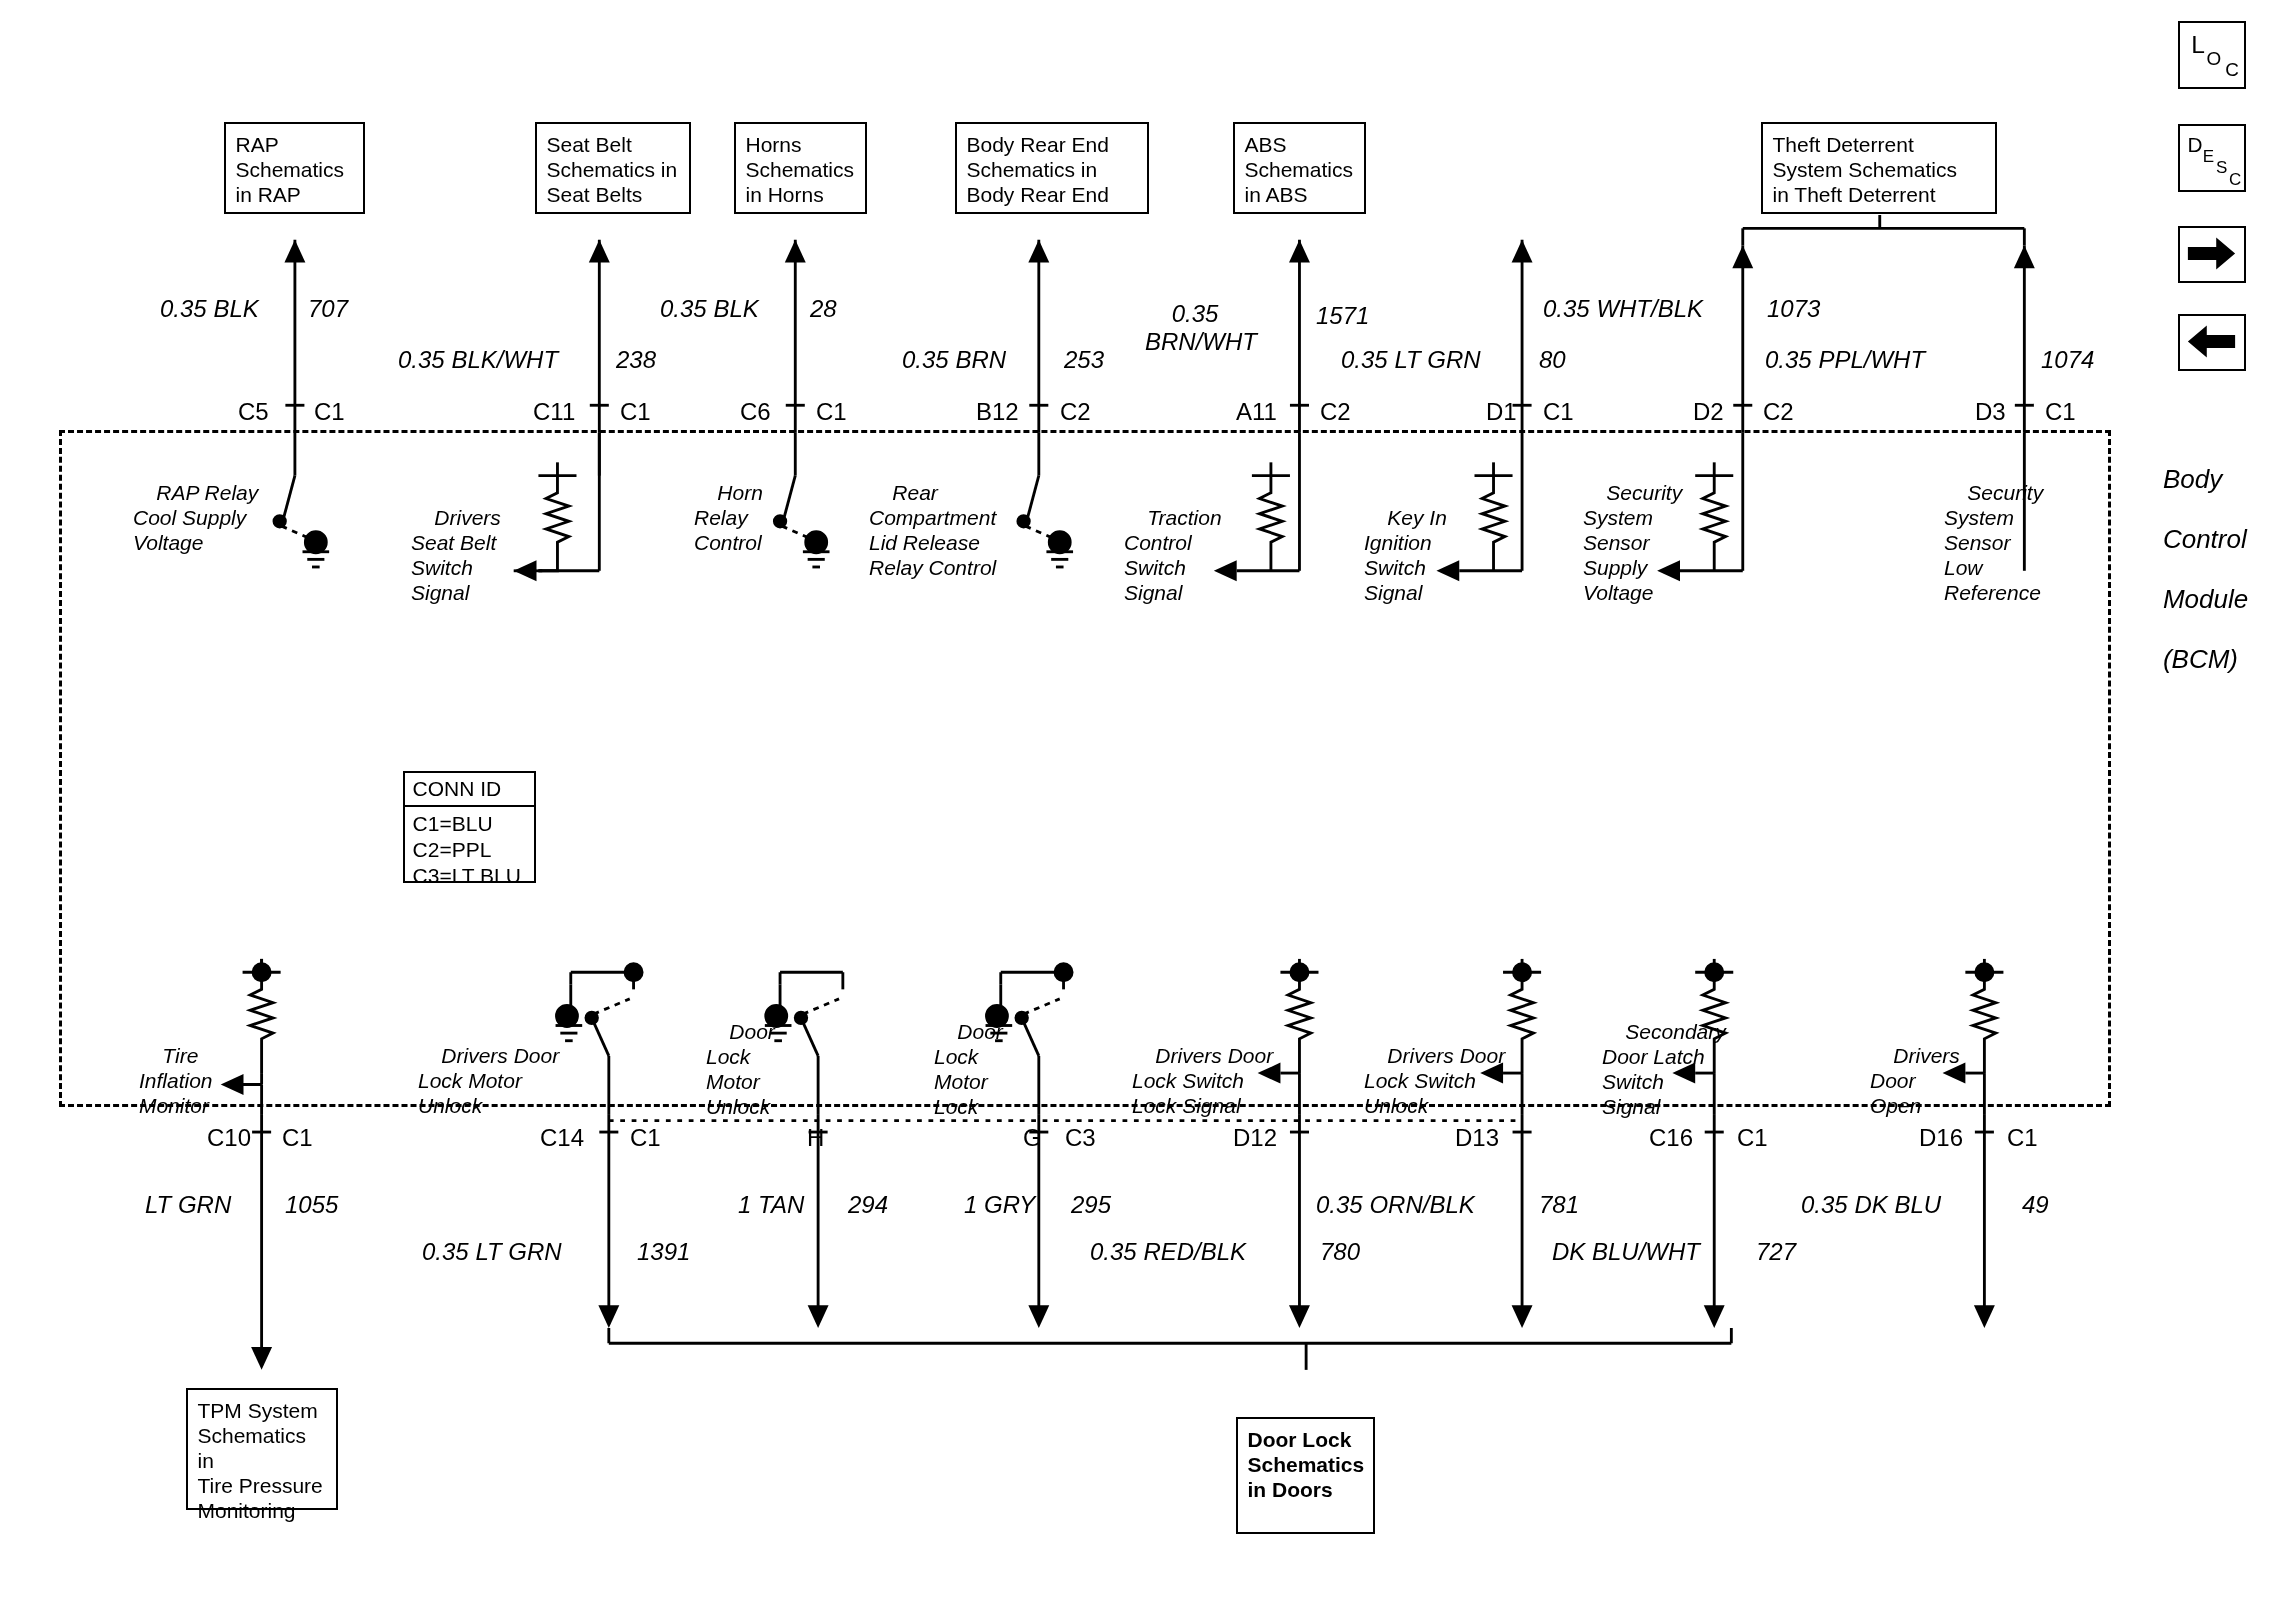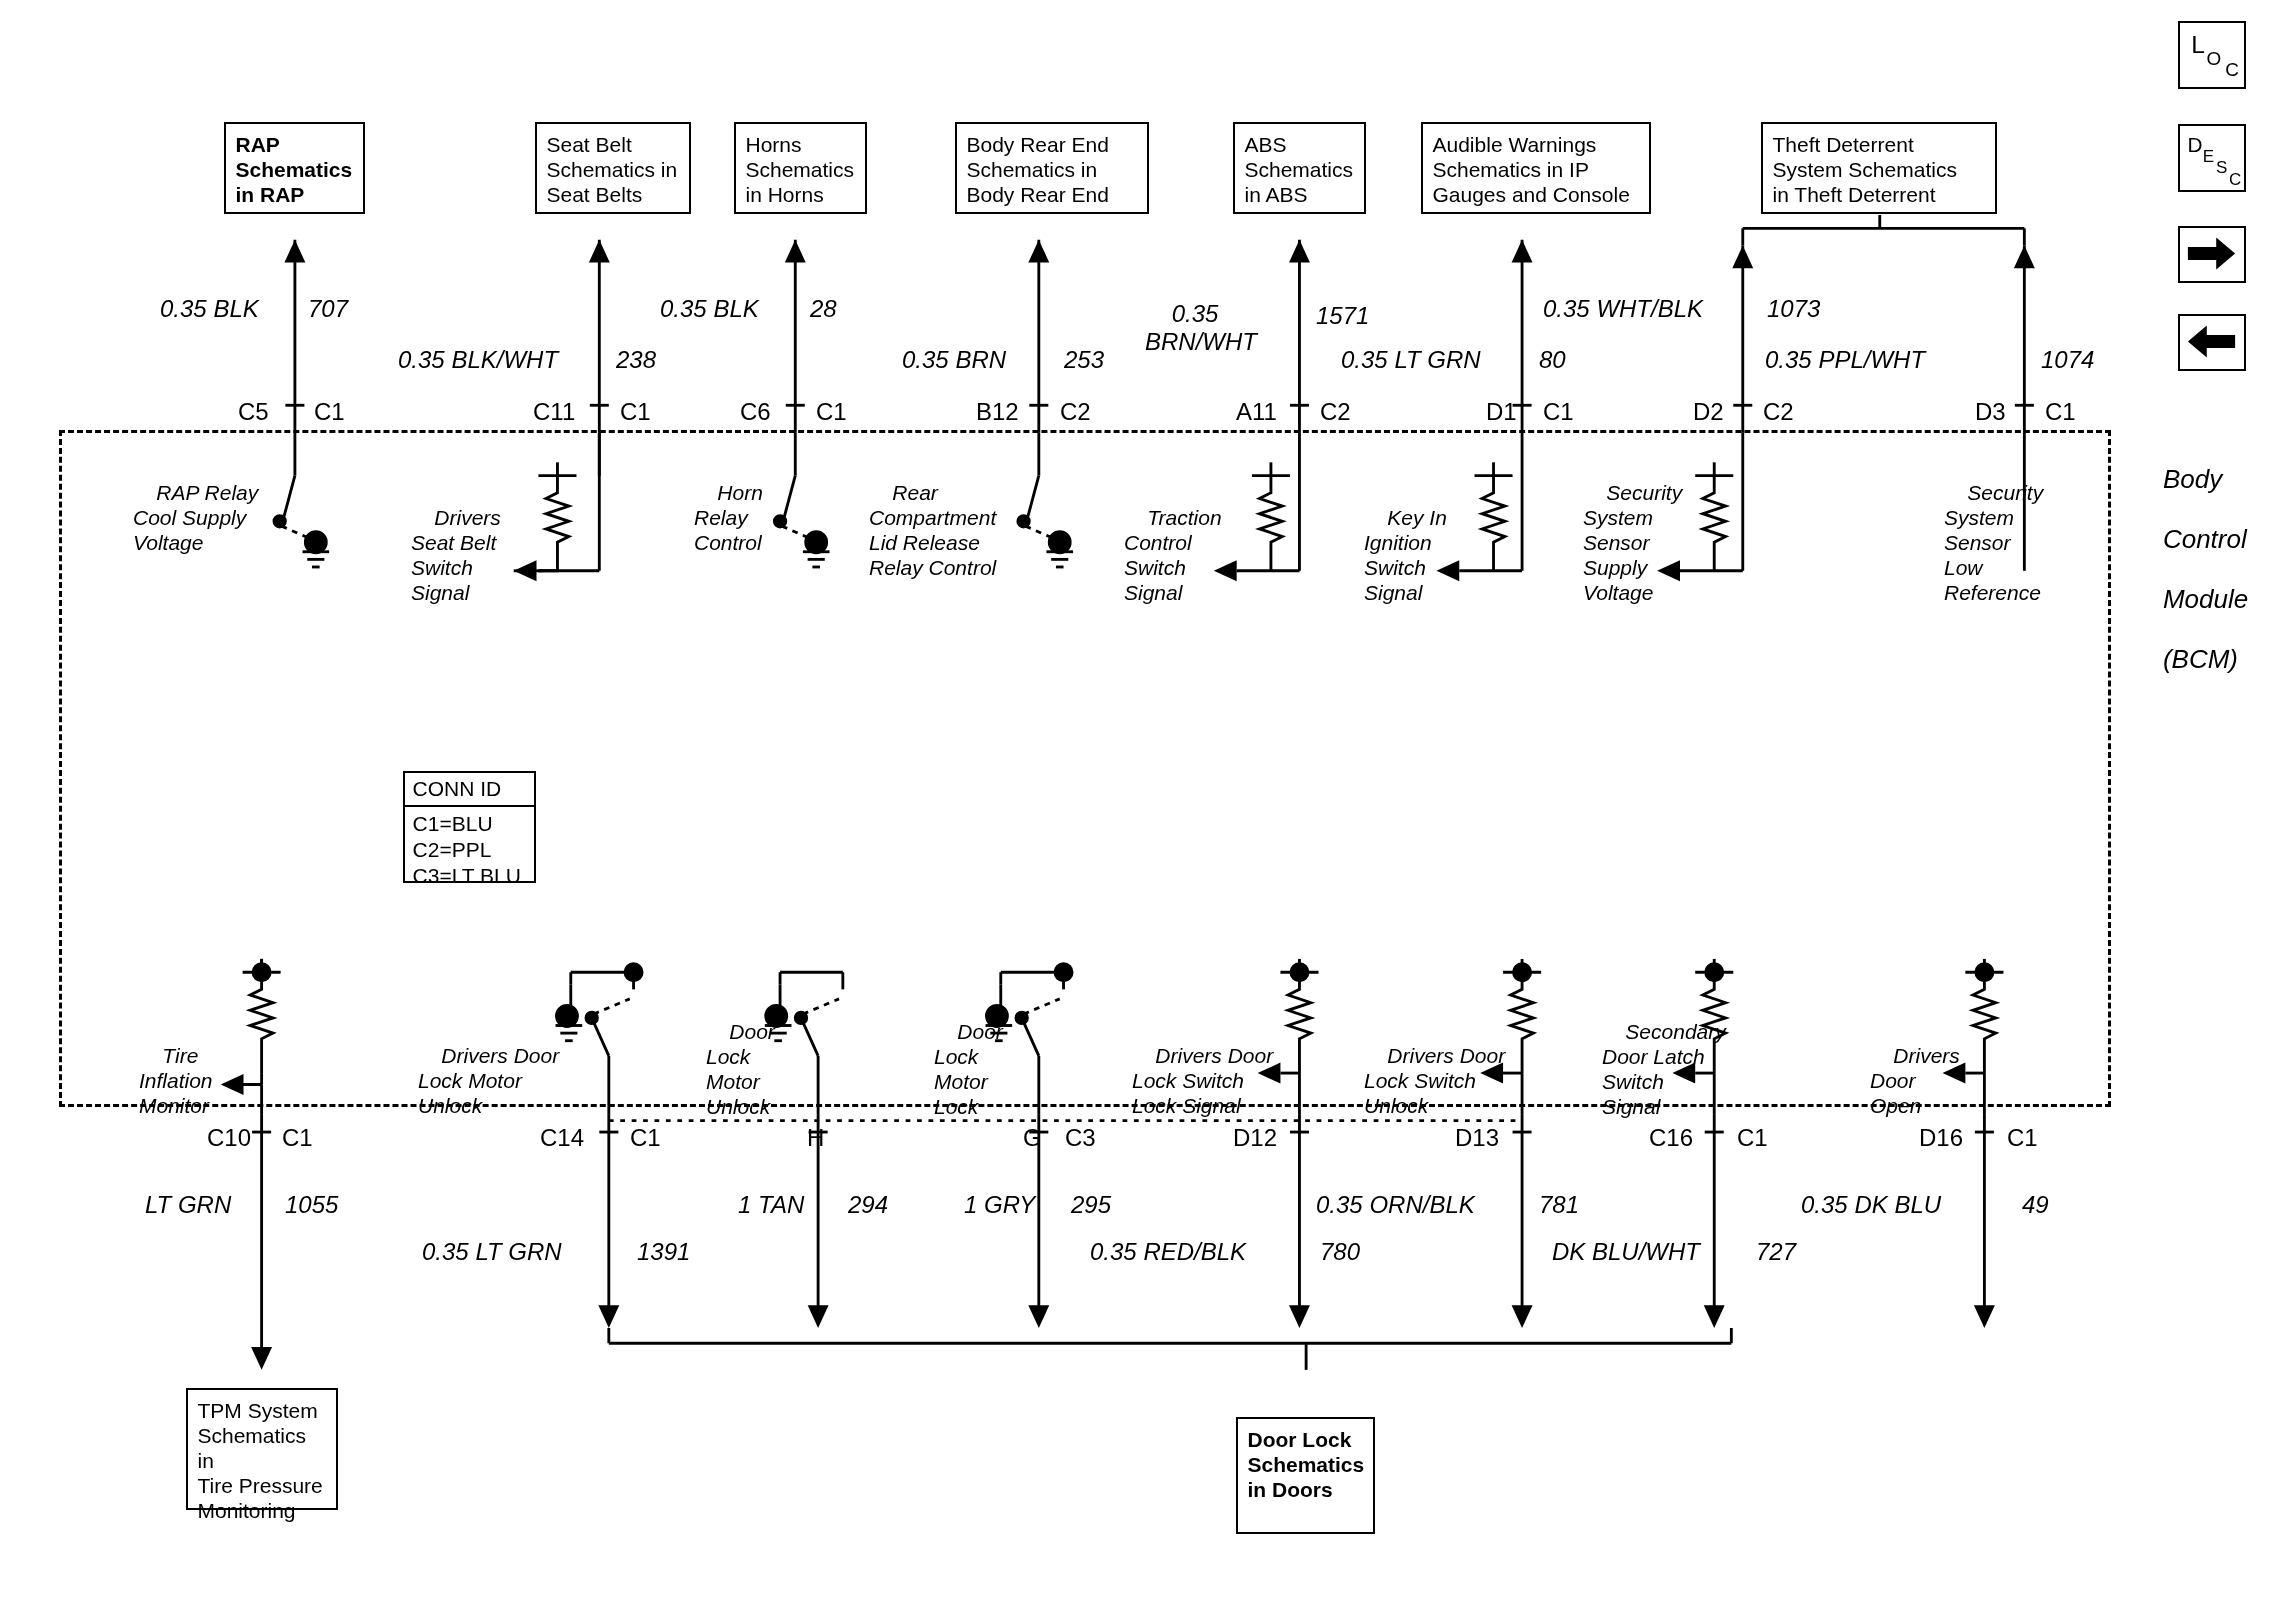--- a/index.html
+++ b/index.html
@@ -42,21 +42,21 @@
     <svg width="63" height="51" viewBox="0 0 66 54">
       <polygon points="8,20 38,20 38,10 58,27 38,44 38,34 8,34" fill="#000"></polygon>
     </svg>
   </div>
   <div class="nav" style="left:2178px;top:314px;width:68px;height:57px;">
     <svg width="63" height="51" viewBox="0 0 66 54">
       <polygon points="58,20 28,20 28,10 8,27 28,44 28,34 58,34" fill="#000"></polygon>
     </svg>
   </div>
 
-  <div class="box" style="left:224px;top:122px;width:141px;height:92px;font-weight:bold;">
+  <div class="box" style="left:224px;top:122px;width:141px;height:92px;">
     <div>RAP</div>
     <div>Schematics</div>
     <div>in RAP</div>
   </div>
   <div class="box" style="left:535px;top:122px;width:156px;height:92px;">
     <div>Seat Belt</div>
     <div>Schematics in</div>
     <div>Seat Belts</div>
   </div>
   <div class="box" style="left:734px;top:122px;width:133px;height:92px;">
@@ -66,25 +66,20 @@
   </div>
   <div class="box" style="left:955px;top:122px;width:194px;height:92px;">
     <div>Body Rear End</div>
     <div>Schematics in</div>
     <div>Body Rear End</div>
   </div>
   <div class="box" style="left:1233px;top:122px;width:133px;height:92px;">
     <div>ABS</div>
     <div>Schematics</div>
     <div>in ABS</div>
-  </div>
-  <div class="box" style="left:1421px;top:122px;width:230px;height:92px;">
-    <div>Audible Warnings</div>
-    <div>Schematics in IP</div>
-    <div>Gauges and Console</div>
   </div>
   <div class="box" style="left:1761px;top:122px;width:236px;height:92px;">
     <div>Theft Deterrent</div>
     <div>System Schematics</div>
     <div>in Theft Deterrent</div>
   </div>
 
   <div class="box" style="left:186px;top:1372px;width:152px;height:122px;margin-top:16px;">
     <div>TPM System</div>
     <div>Schematics in</div>

